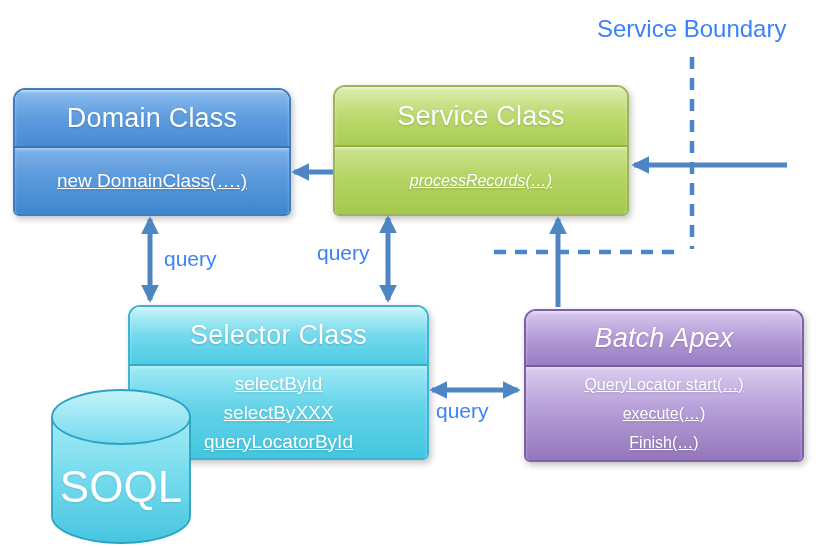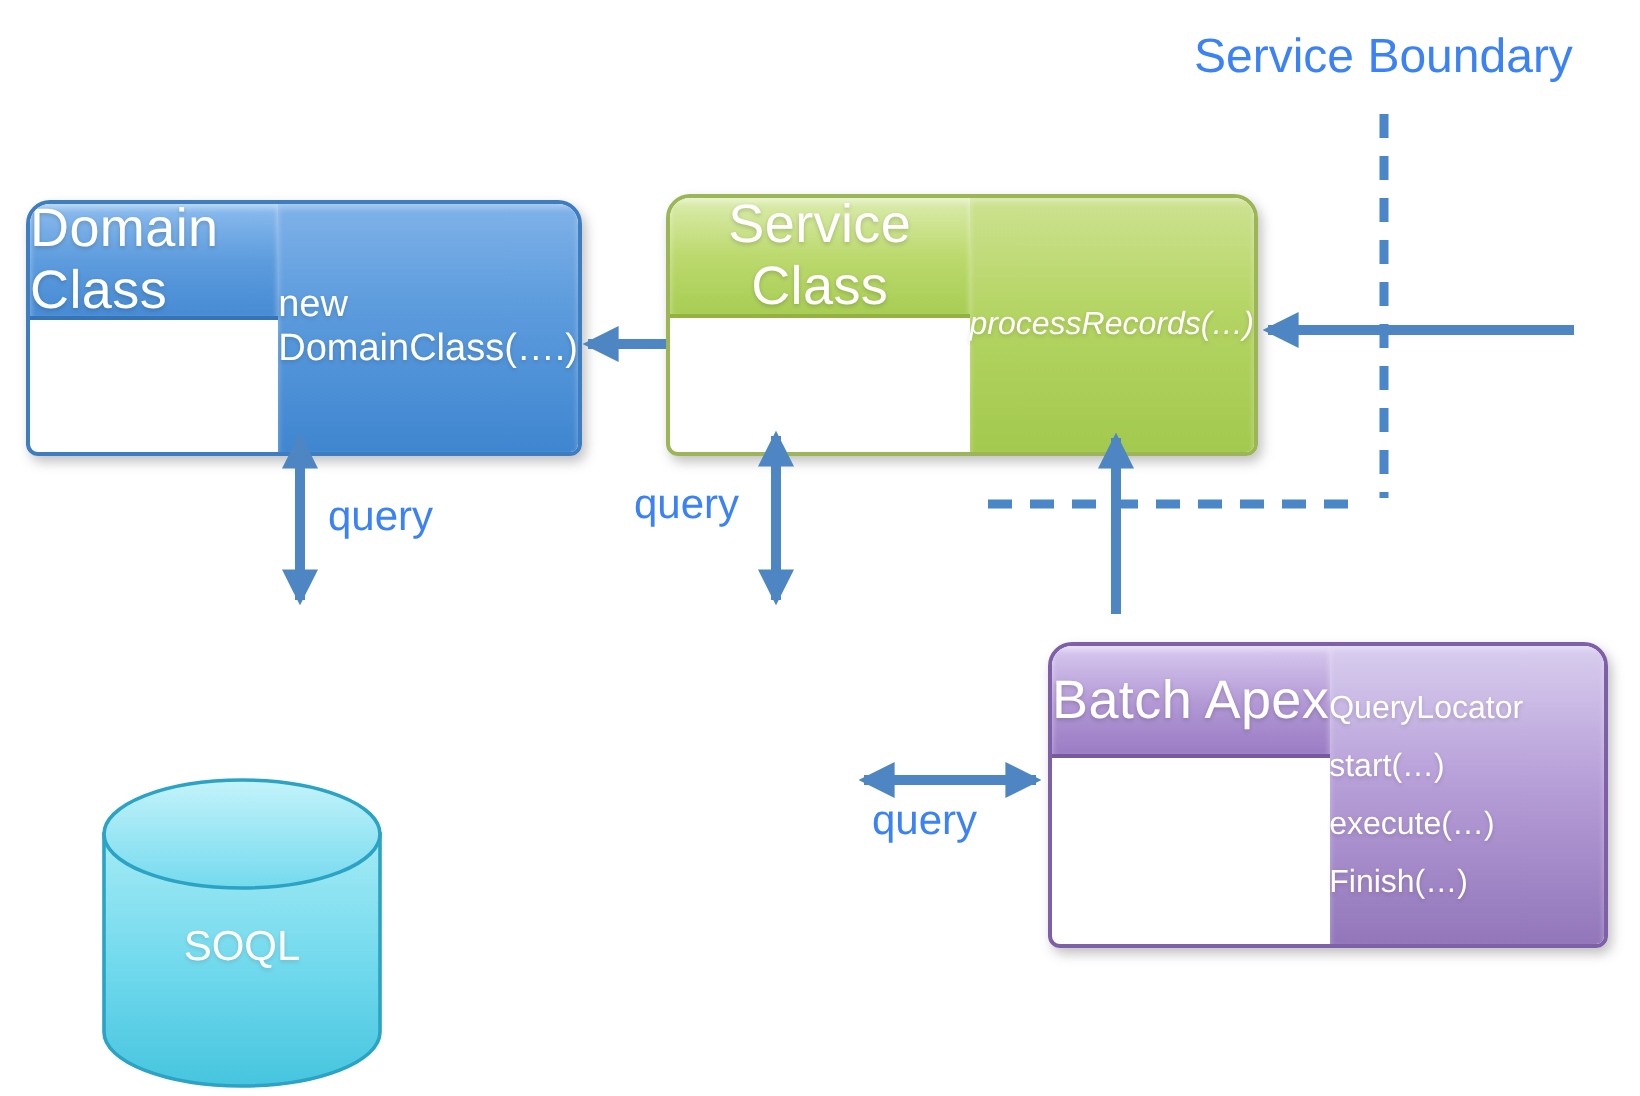--- a/index.html
+++ b/index.html
@@ -4,61 +4,62 @@
 <style>
   html,body{margin:0;padding:0;background:#fff;}
   .stage{
     position:relative;width:820px;height:548px;overflow:hidden;background:#ffffff;
     font-family:"Liberation Sans",sans-serif;
   }
   
   .cbox{
     position:absolute;border-radius:12px 12px 6px 6px;border:2px solid;
     box-shadow:2px 3px 6px rgba(120,120,120,.45);overflow:hidden;
-    display:flex;flex-direction:row;margin-top:12px;
+    display:flex;flex-direction:column;
   }
   .cbox .hd{
     display:flex;align-items:center;justify-content:center;
     color:#fff;font-size:27px;letter-spacing:.2px;
     text-shadow:0 1px 2px rgba(0,0,0,.18);
     border-bottom:2px solid;
     box-shadow:inset 0 2px 3px rgba(255,255,255,.45);
   }
   .cbox .bd{
-    flex:1;display:flex;flex-direction:column;justify-content:center;
+    flex:1;display:flex;flex-direction:column;align-items:center;justify-content:center;
     color:#fff;text-shadow:0 1px 2px rgba(0,0,0,.15);
     box-shadow:inset 0 2px 3px rgba(255,255,255,.35);
+    text-decoration:underline;
   }
   
   .box-domain{left:13px;top:88px;width:274px;height:124px;border-color:#3d7dc0;}
   .box-domain .hd{height:56px;background:linear-gradient(180deg,#8cbcee 0%,#5d9cdd 50%,#478bd4 100%);border-bottom-color:#3674b8;}
   .box-domain .bd{background:linear-gradient(180deg,#80b2e9 0%,#5d9cdd 40%,#3f86d0 100%);font-size:19px;}
   
   .box-service{left:333px;top:85px;width:292px;height:127px;border-color:#9cb657;}
   .box-service .hd{height:58px;background:linear-gradient(180deg,#dcecae 0%,#bcd96e 50%,#a8cd54 100%);border-bottom-color:#94b23f;text-align:center;}
   .box-service .bd{background:linear-gradient(180deg,#cde291 0%,#b4d463 45%,#a3c94e 100%);font-size:16px;font-style:italic;}
   
   .box-selector{left:128px;top:305px;width:297px;height:151px;border-color:#3cb4d2;}
   .box-selector .hd{height:57px;background:linear-gradient(180deg,#c8f4fa 0%,#72d9ec 50%,#4ecbe4 100%);border-bottom-color:#2fadcd;}
   .box-selector .bd{background:linear-gradient(180deg,#9feaf5 0%,#64d3e8 45%,#43c6e0 100%);font-size:19px;line-height:29px;}
   
   .box-batch{left:524px;top:309px;width:276px;height:149px;border-color:#7e60a8;}
-  .box-batch .hd{height:54px;background:linear-gradient(180deg,#d8c9ef 0%,#b197d4 55%,#9a7cc4 100%);border-bottom-color:#77599f;}
+  .box-batch .hd{height:54px;background:linear-gradient(180deg,#d8c9ef 0%,#b197d4 55%,#9a7cc4 100%);border-bottom-color:#77599f;font-style:italic;}
   .box-batch .bd{background:linear-gradient(180deg,#d8cdee 0%,#b79fd8 45%,#9276ba 100%);font-size:16px;line-height:29px;}
 
   
   .graytext{position:absolute;color:#3b82f6;}
   .lbl-boundary{left:597px;top:15px;font-size:24px;}
   .lbl-query{font-size:21px;}
   .lbl-query-left{left:164px;top:247px;}
   .lbl-query-right{left:317px;top:241px;}
   .lbl-query-bottom{left:436px;top:399px;}
   .lbl-soql{
     position:absolute;left:52px;top:462px;width:138px;text-align:center;
-    color:#fff;font-size:21px;text-shadow:0 1px 2px rgba(0,0,0,.12);
+    color:#fff;font-size:44px;text-shadow:0 1px 2px rgba(0,0,0,.12);
   }
   
   .overlay{position:absolute;left:0;top:0;pointer-events:none;}
 </style>
 </head>
 <body>
 
 <div class="stage">
 
   <div class="cbox box-domain">
@@ -68,20 +69,28 @@
     </div>
   </div>
 
   <div class="cbox box-service">
     <div class="hd">Service Class</div>
     <div class="bd">
       <div>processRecords(…)</div>
     </div>
   </div>
 
+  <div class="cbox box-selector">
+    <div class="hd">Selector Class</div>
+    <div class="bd">
+      <div>selectById</div>
+      <div>selectByXXX</div>
+      <div>queryLocatorById</div>
+    </div>
+  </div>
 
   <div class="cbox box-batch">
     <div class="hd">Batch Apex</div>
     <div class="bd">
       <div>QueryLocator start(…)</div>
       <div>execute(…)</div>
       <div>Finish(…)</div>
     </div>
   </div>
 

